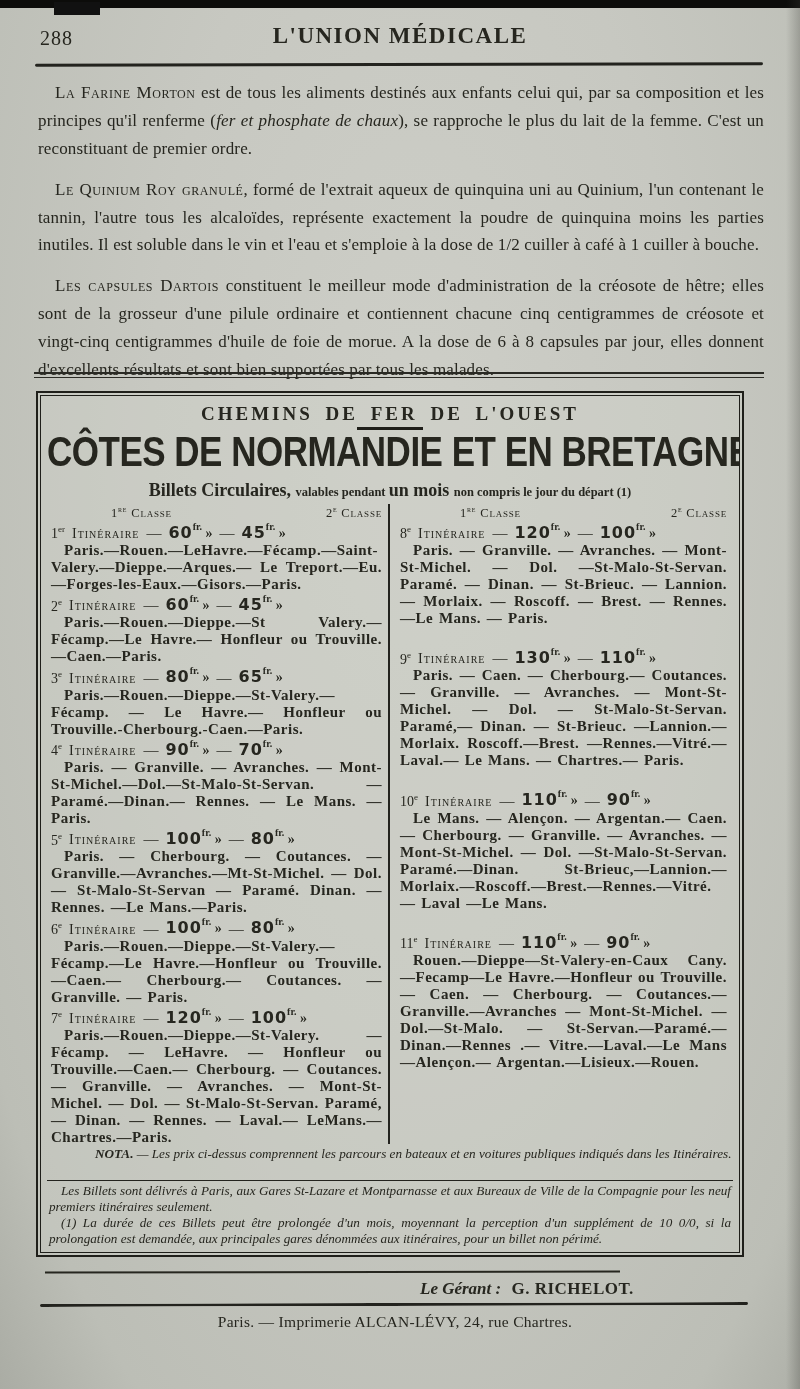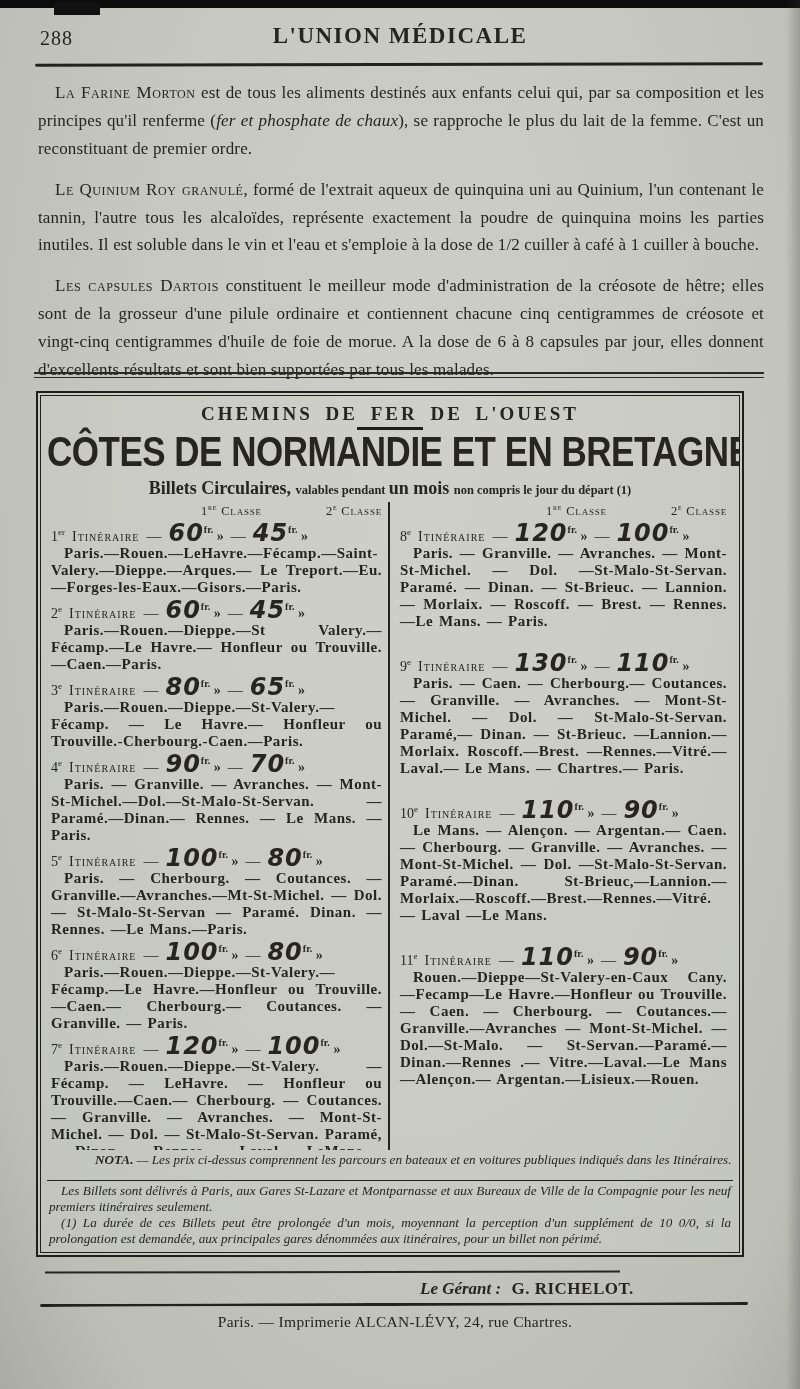--- a/index.html
+++ b/index.html
@@ -48,40 +48,40 @@
     transform:scale(1.0,1.22);transform-origin:50% 60%;letter-spacing:-.5px;margin-top:1px;}
   .ad-billets{text-align:center;margin:3px 0 2px;white-space:nowrap;}
   .ad-billets .big{font-size:18px;font-weight:bold;}
   .ad-billets .small{font-size:12.5px;font-weight:bold;}
 
   
   .columns{flex:1 1 auto;display:flex;overflow:hidden;margin-top:1px;}
   .col{width:50%;box-sizing:border-box;padding:1px 6px 2px 4px;}
   .col-left{border-right:2px solid #23231e;}
   .col-right{padding-left:10px;}
-  .classes{display:flex;justify-content:flex-end;gap:64px;padding-left:60px;
+  .classes{display:flex;justify-content:space-between;gap:64px;padding-left:60px;
     font-variant:small-caps;font-size:12.5px;letter-spacing:.8px;margin-bottom:2px;}
   .classes sup{font-size:8px;}
   .itin{margin:0 0 2px 0;}
   .col-right .itin{margin-bottom:21px;}
   .itin-head{display:flex;align-items:baseline;gap:7px;white-space:nowrap;margin:1px 0 0 0;}
   .iord{font-size:14px;}
   .iord sup{font-size:9px;}
   .iname{font-variant:small-caps;font-size:14px;letter-spacing:1px;}
   .pdash{font-size:15px;}
-  .pnum{font-family:"DejaVu Sans",sans-serif;font-weight:bold;font-size:24px;
-    letter-spacing:1px;line-height:1;font-style:italic;}
+  .pnum{font-family:"DejaVu Sans",sans-serif;font-weight:bold;font-size:16px;
+    letter-spacing:1px;line-height:1;}
   .pfr{font-size:10px;font-weight:bold;position:relative;top:-2px;}
   .pg{font-size:14px;font-weight:bold;}
   .itin-route{font-size:15px;font-weight:bold;line-height:17px;letter-spacing:.5px;
     word-spacing:1.5px;text-align:justify;text-indent:13px;}
 
   
   .nota{border-bottom:1.5px solid #23231e;font-style:italic;font-size:13.2px;
-    padding:2px 4px 12px 48px;white-space:nowrap;overflow:hidden;}
+    padding:2px 4px 18px 48px;white-space:nowrap;overflow:hidden;}
   .nota-label{font-weight:bold;}
   .ad-notes{padding:2px 2px 1px;font-style:italic;}
   .ad-notes p{margin:0;font-size:13.2px;line-height:1.22;text-align:justify;text-indent:12px;}
 
   
   .foot-rule-a{position:absolute;top:1271px;left:45px;width:575px;height:0;
     border-top:2px solid #26261f;transform:rotate(-.1deg);}
   .gerant{position:absolute;top:1279px;left:420px;width:320px;text-align:left;font-size:17px;}
   .gerant-label{font-style:italic;font-weight:bold;margin-right:6px;}
   .gerant-name{font-weight:bold;letter-spacing:.5px;}

